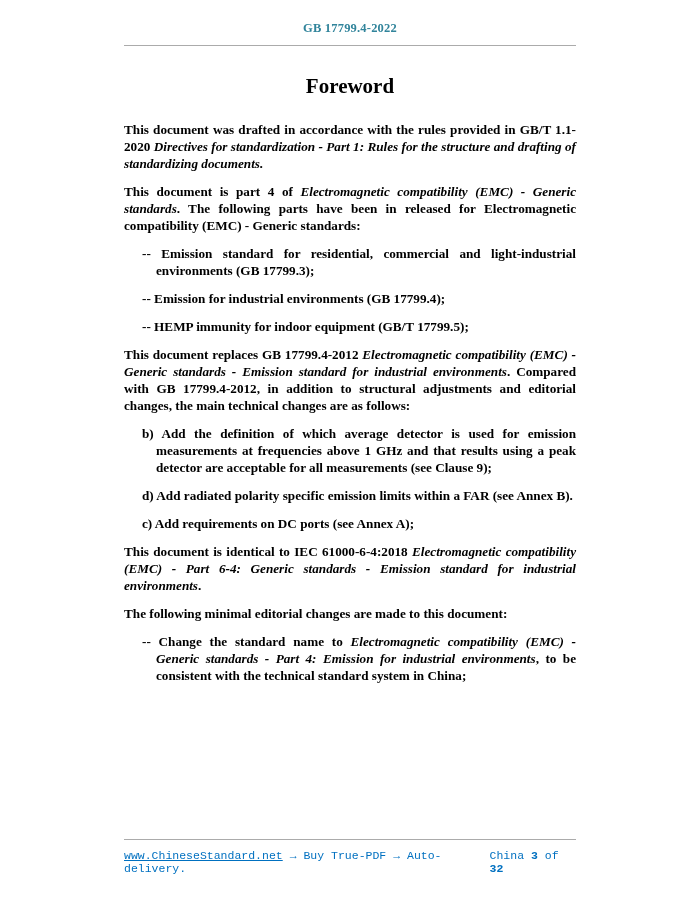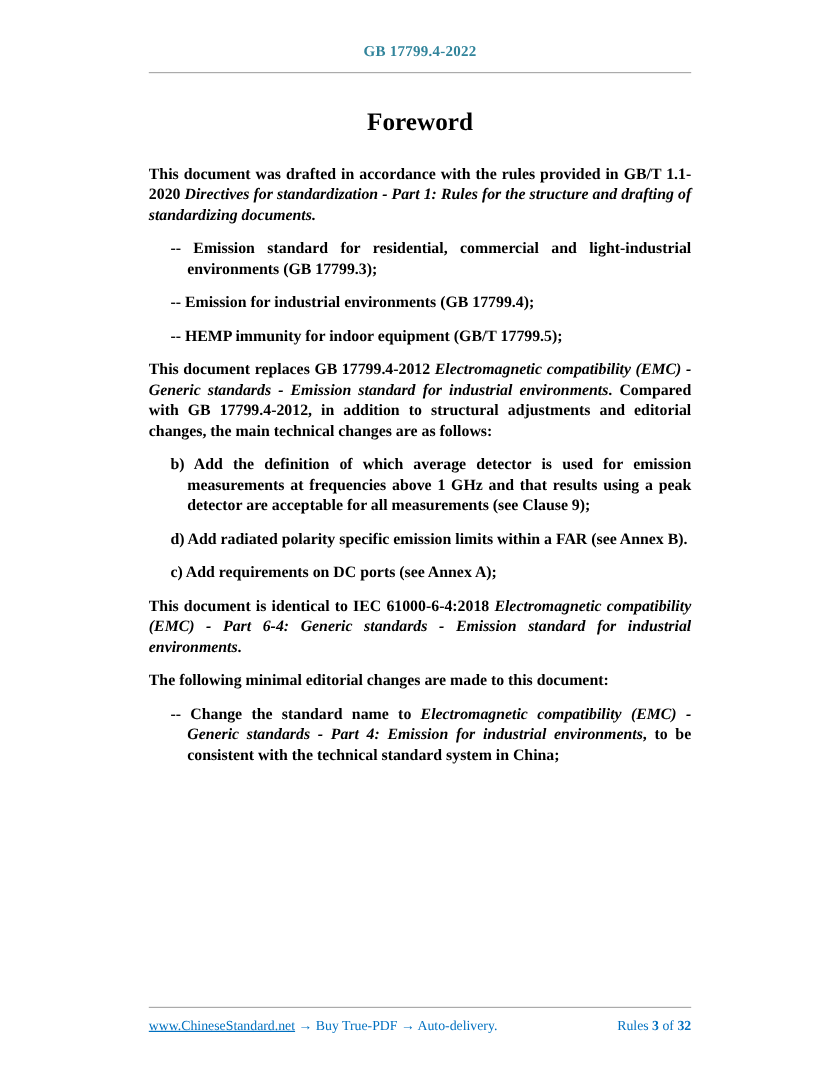--- a/index.html
+++ b/index.html
@@ -8,21 +8,21 @@
     height: 906px;
     background: #ffffff;
     position: relative;
     overflow: hidden;
     font-family: "Liberation Serif", serif;
     color: #000000;
   }
   .page {
     position: absolute;
     top: 0; left: 0; right: 0; bottom: 0;
-    padding: 15px 124px;
+    padding: 0 124px;
     box-sizing: border-box;
   }
   .header {
     padding-top: 21px;
     padding-bottom: 9px;
     border-bottom: 1px solid #ababab;
     text-align: center;
   }
   .doc-number {
     color: #31849b;
@@ -54,21 +54,21 @@
   .footer {
     position: absolute;
     top: 839px;
     left: 124px;
     right: 124px;
     border-top: 1px solid #ababab;
     padding-top: 9px;
     display: flex;
     justify-content: space-between;
     align-items: baseline;
-    font-family: Liberation Serif, serif;
+    font-family: Liberation Mono, monospace;
     font-size: 11.5px;
     color: #0070c0;
   }
   .footer-left span, .footer-left a { color: #0070c0; }
   .site-link {
     text-decoration: underline;
     cursor: pointer;
   }
   .arrow { font-weight: bold; }
   .footer-right b { font-weight: bold; }
@@ -79,20 +79,21 @@
 <div class="page">
 
   <div class="header">
     <div class="doc-number">GB 17799.4-2022</div>
   </div>
 
   <h1 class="title">Foreword</h1>
 
   <div class="doc-body">
     <p class="para"><span>This document was drafted in accordance with the rules provided in GB/T 1.1-2020 </span><i>Directives for standardization - Part 1: Rules for the structure and drafting of standardizing documents.</i></p>
+    <p class="para"><span>This document is part 4 of </span><i>Electromagnetic compatibility (EMC) - Generic standards</i><span>. The following parts have been in released for Electromagnetic compatibility (EMC) - Generic standards:</span></p>
     <p class="dash"><span>-- Emission standard for residential, commercial and light-industrial environments (GB 17799.3);</span></p>
     <p class="dash"><span>-- Emission for industrial environments (GB 17799.4);</span></p>
     <p class="dash"><span>-- HEMP immunity for indoor equipment (GB/T 17799.5);</span></p>
     <p class="para"><span>This document replaces GB 17799.4-2012 </span><i>Electromagnetic compatibility (EMC) - Generic standards - Emission standard for industrial environments</i><span>. Compared with GB 17799.4-2012, in addition to structural adjustments and editorial changes, the main technical changes are as follows:</span></p>
     <p class="letter"><span>b) Add the definition of which average detector is used for emission measurements at frequencies above 1 GHz and that results using a peak detector are acceptable for all measurements (see Clause 9);</span></p>
     <p class="letter"><span>d) Add radiated polarity specific emission limits within a FAR (see Annex B).</span></p>
     <p class="letter"><span>c) Add requirements on DC ports (see Annex A);</span></p>
     <p class="para"><span>This document is identical to IEC 61000-6-4:2018 </span><i>Electromagnetic compatibility (EMC) - Part 6-4: Generic standards - Emission standard for industrial environments</i><span>.</span></p>
     <p class="para"><span>The following minimal editorial changes are made to this document:</span></p>
     <p class="dash"><span>-- Change the standard name to </span><i>Electromagnetic compatibility (EMC) - Generic standards - Part 4: Emission for industrial environments</i><span>, to be consistent with the technical standard system in China;</span></p>
@@ -100,20 +101,20 @@
 
   <div class="footer">
     <div class="footer-left">
       <a class="site-link">www.ChineseStandard.net</a>
       <span class="arrow">→</span>
       <span>Buy True-PDF</span>
       <span class="arrow">→</span>
       <span>Auto-delivery.</span>
     </div>
     <div class="footer-right">
-      <span>Rules</span>
+      <span>China</span>
       <b>3</b>
       <span>of</span>
       <b>32</b>
     </div>
   </div>
 
 </div>
 
 </body></html>

